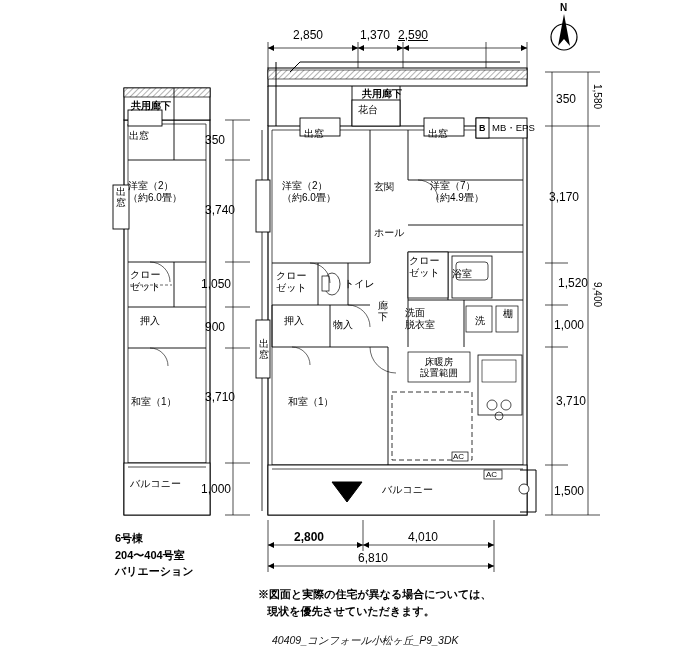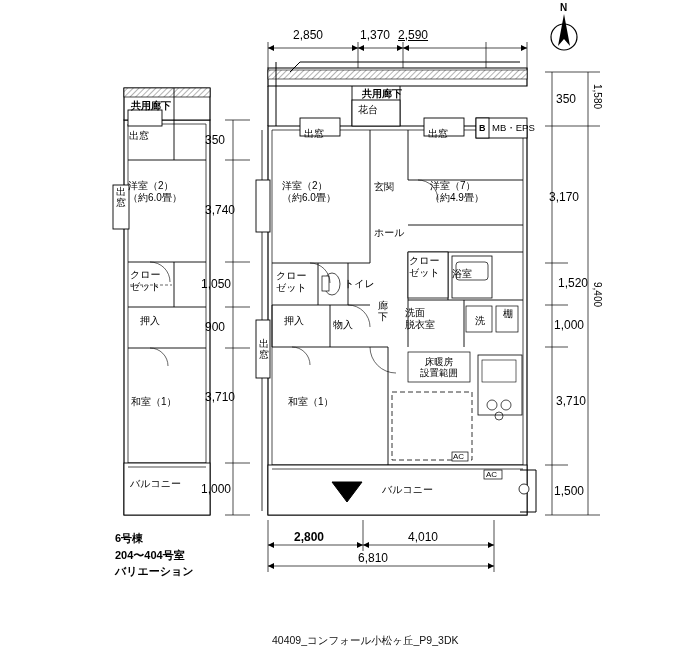--- a/index.html
+++ b/index.html
@@ -13,21 +13,21 @@
   }
   .plan{position:absolute;left:0;top:0;width:700px;height:650px;}
   .lbl{position:absolute;font-size:10px;line-height:1.15;color:#000;white-space:pre;}
   .lbl.c{}
   .dim{position:absolute;font-size:12px;color:#000;white-space:nowrap;}
   .vdim{position:absolute;font-size:10px;color:#000;white-space:nowrap;
         writing-mode:vertical-rl;text-orientation:mixed;}
   .boxlbl{position:absolute;font-size:9.5px;line-height:1.15;text-align:center;white-space:pre;}
   .bold{font-weight:bold;}
   .note{position:absolute;font-size:11px;font-weight:bold;line-height:1.55;white-space:pre;}
-  .foot{position:absolute;font-size:10.5px;color:#111;}
+  .foot{position:absolute;font-size:10.5px;color:#111;font-style:italic;}
   .blk{position:absolute;font-size:11px;font-weight:bold;line-height:1.5;white-space:pre;}
   svg{position:absolute;left:0;top:0;}
   .vtext{position:absolute;font-size:10px;line-height:1.1;text-align:center;width:14px;}
 </style>
 </head>
 <body>
 
 <div class="plan">
 
 <svg width="700" height="650">
@@ -301,16 +301,18 @@
 設置範囲</div>
 <div class="lbl c" style="left:382px;top:484px;width:80px;">バルコニー</div>
 <div class="lbl" style="left:453px;top:452px;font-size:8px;">AC</div>
 <div class="lbl" style="left:486px;top:470px;font-size:8px;">AC</div>
 <div class="vtext" style="left:257px;top:338px;">出窓</div>
 
 <div class="blk" style="left:115px;top:530px;">6号棟
 204〜404号室
 バリエーション</div>
 
+<div class="note" style="left:258px;top:586px;">※図面と実際の住宅が異なる場合については、
+   現状を優先させていただきます。</div>
 
 <div class="foot" style="left:272px;top:634px;">40409_コンフォール小松ヶ丘_P9_3DK</div>
 
 </div>
 
 </body></html>

